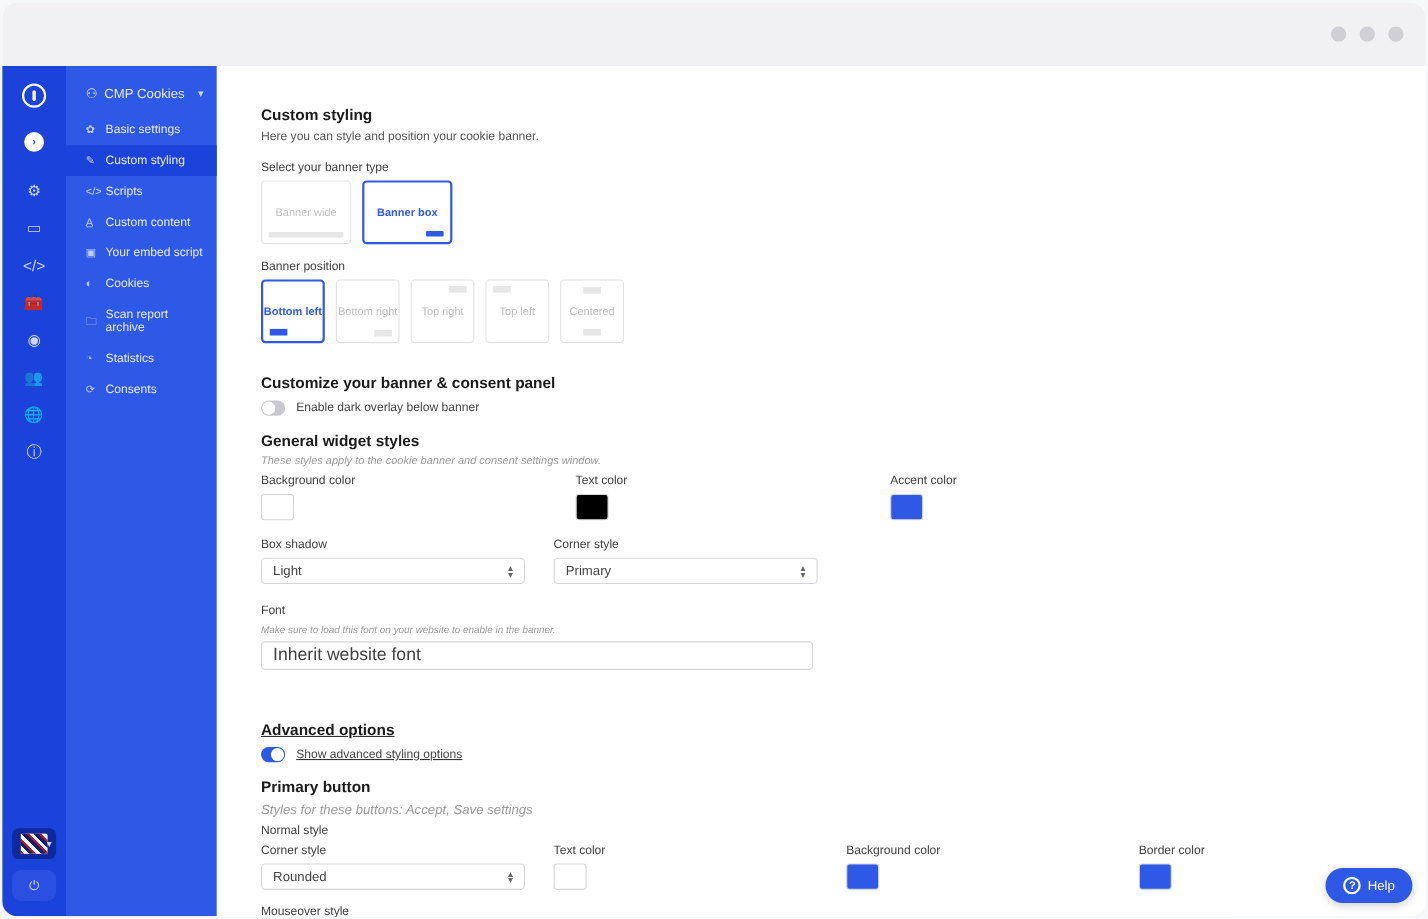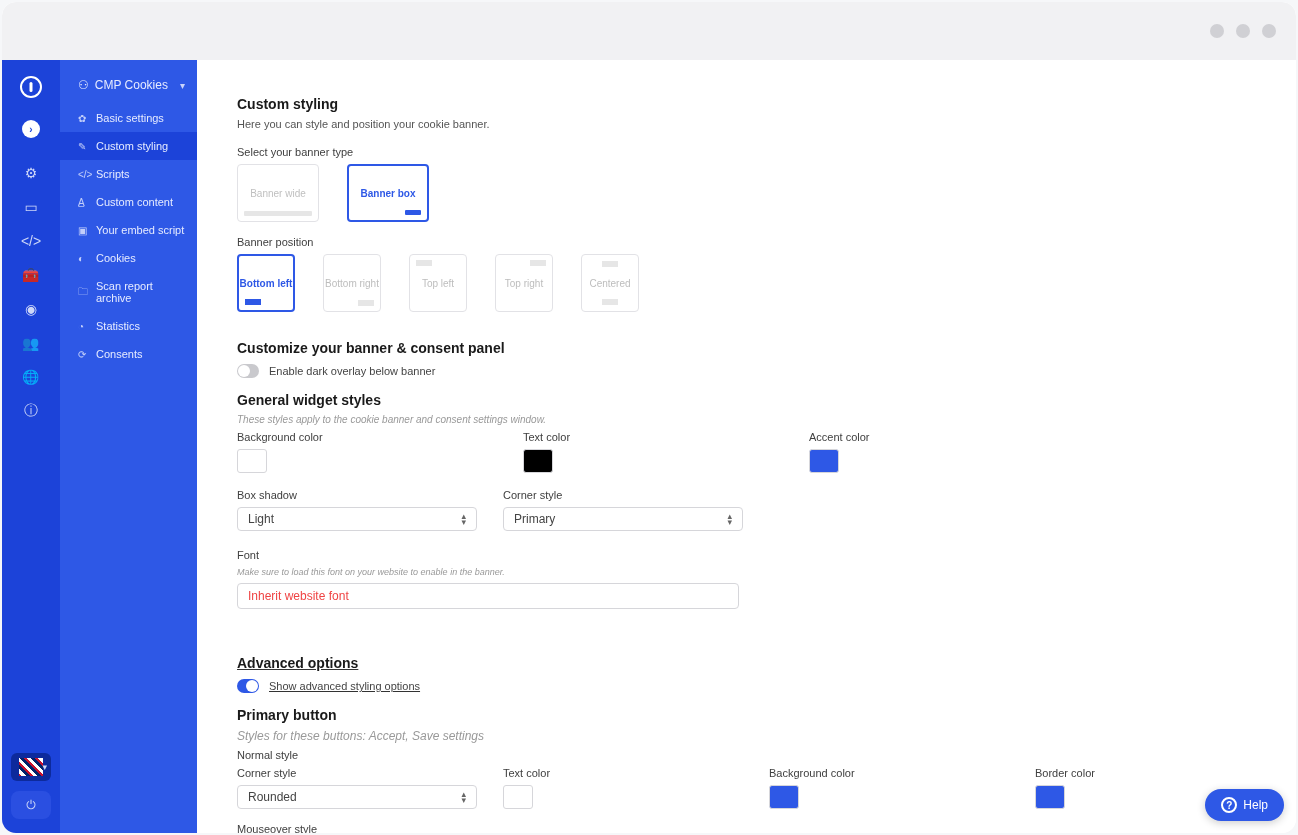--- a/index.html
+++ b/index.html
@@ -23,42 +23,42 @@
 .sidebar { width:137px; background:#2e58e6; color:#fff; display:flex; flex-direction:column; padding-top:10px;}
 .sidebar .header { padding:8px 12px 12px 18px; display:flex; align-items:center; gap:6px; font-size:12px; color:#e6ebff; position:relative;}
 .sidebar .header .car{ position:absolute; right:12px; font-size:10px; color:#c9d3fa;}
 .sidebar .item { display:flex; align-items:center; gap:8px; padding:8px 12px 8px 18px; font-size:11px; color:#e6ebff; cursor:pointer;}
 .sidebar .item.active { background:#1c43d9;}
 .sidebar .item .mi{width:10px; display:inline-flex; font-size:10px; opacity:.8;}
 .content { flex:1; background:#fff; overflow-y:auto; padding:36px 40px 40px 40px; color:#333;}
 .content h3{ font-size:14px; font-weight:700; margin-bottom:6px; color:#1a1a1a;}
 .content .sub{ font-size:11px; color:#555; margin-bottom:16px;}
 .content .lbl{ font-size:11px; color:#404040; margin-bottom:6px; display:block;}
-.row{display:flex; gap:28px;}
+.row{display:flex; gap:10px;}
 .card{border:1px solid #e2e2e6; border-radius:4px; width:82px; height:58px; position:relative; display:flex; flex-direction:column; align-items:center; justify-content:center; gap:6px; cursor:pointer; color:#bfbfbf; font-size:10px;}
 .card.sel{border:2px solid #2e58e6; color:#2e58e6; font-weight:600;}
 .card .bar{position:absolute; bottom:5px; left:6px; right:6px; height:5px; background:#e6e6e6; border-radius:1px;}
 .card.sel .bar{background:#2e58e6; left:auto; width:16px; right:6px;}
 .pcard{border:1px solid #e2e2e6; border-radius:4px; width:58px; height:58px; position:relative; display:flex; align-items:center; justify-content:center; color:#bdbdbd; font-size:10px; cursor:pointer;}
 .pcard.sel{border:2px solid #2e58e6; color:#2e58e6; font-weight:600;}
 .pcard .chip{position:absolute; width:16px; height:6px; background:#e6e6e6;}
 .pcard.sel .chip{background:#2e58e6;}
 .pcard .bl{bottom:5px; left:6px;}
 .pcard .br{bottom:5px; right:6px;}
 .pcard .tl{top:5px; left:6px;}
 .pcard .tr{top:5px; right:6px;}
 .pcard .ctr{top:6px; left:50%; transform:translateX(-50%);}
 .pcard .cbr{bottom:6px; left:50%; transform:translateX(-50%);}
 .section{margin-top:28px;}
 .fields{display:flex; gap:26px; margin-top:4px;}
 .col{flex:0 0 auto;}
 .swatch{width:30px; height:24px; border:1px solid #d6d6da; border-radius:3px; cursor:pointer;}
 .select{width:240px; height:24px; border:1px solid #d6d6da; border-radius:4px; font-size:12px; color:#444; padding:0 10px; background:#fff; position:relative; display:flex; align-items:center;}
 .select .sar{position:absolute; right:10px; font-size:9px; color:#666; display:flex; flex-direction:column; line-height:6px;}
-.input{width:502px; height:26px; border:1px solid #d6d6da; border-radius:4px; font-size:12px; color:#ef4444; padding:0 10px; background:#fff; display:flex; align-items:center;}
+.input{width:502px; height:26px; border:1px solid #d6d6da; border-radius:4px; font-size:16px; color:#404040; padding:0 10px; background:#fff; display:flex; align-items:center;}
 .italic{font-style:italic; font-size:9px; color:#999; margin-top:2px; margin-bottom:6px;}
 .toggle{width:22px; height:14px; background:#c9c9cd; border-radius:8px; position:relative; cursor:pointer;}
 .toggle .knob{width:12px; height:12px; background:#fff; border-radius:50%; position:absolute; top:1px; left:1px;}
 .toggle.on{background:#2e58e6;}
 .toggle.on .knob{left:auto;right:1px;}
 .trow{display:flex; align-items:center; gap:10px; font-size:11px; color:#444; margin-bottom:8px;}
 .btn-row{display:flex; gap:26px; margin-top:4px;}
 .btn-col{display:flex; flex-direction:column;}
 .help{position:absolute; bottom:12px; right:12px; background:#2e58e6; color:#fff; border-radius:22px; padding:8px 16px; font-size:12px; display:flex; align-items:center; gap:6px; cursor:pointer; box-shadow:0 2px 8px rgba(0,0,0,.2);}
 .help .qm{width:16px;height:16px;border:2px solid #fff;border-radius:50%;display:flex;align-items:center;justify-content:center;font-size:10px;font-weight:bold;}
@@ -161,26 +161,26 @@
       <div class="row">
         <div class="pcard sel">
             <span>Bottom left</span>
             <div class="chip bl"></div>
           </div>
         <div class="pcard">
             <span>Bottom right</span>
             <div class="chip br"></div>
           </div>
         <div class="pcard">
+            <span>Top right</span>
+            <div class="chip tr"></div>
+          </div>
+        <div class="pcard">
             <span>Top left</span>
             <div class="chip tl"></div>
-          </div>
-        <div class="pcard">
-            <span>Top right</span>
-            <div class="chip tr"></div>
           </div>
         <div class="pcard">
             <span>Centered</span>
             <div class="chip ctr"></div>
             <div class="chip cbr"></div>
           </div>
       </div>
 
       <div class="section">
         <h3>Customize your banner &amp; consent panel</h3>

